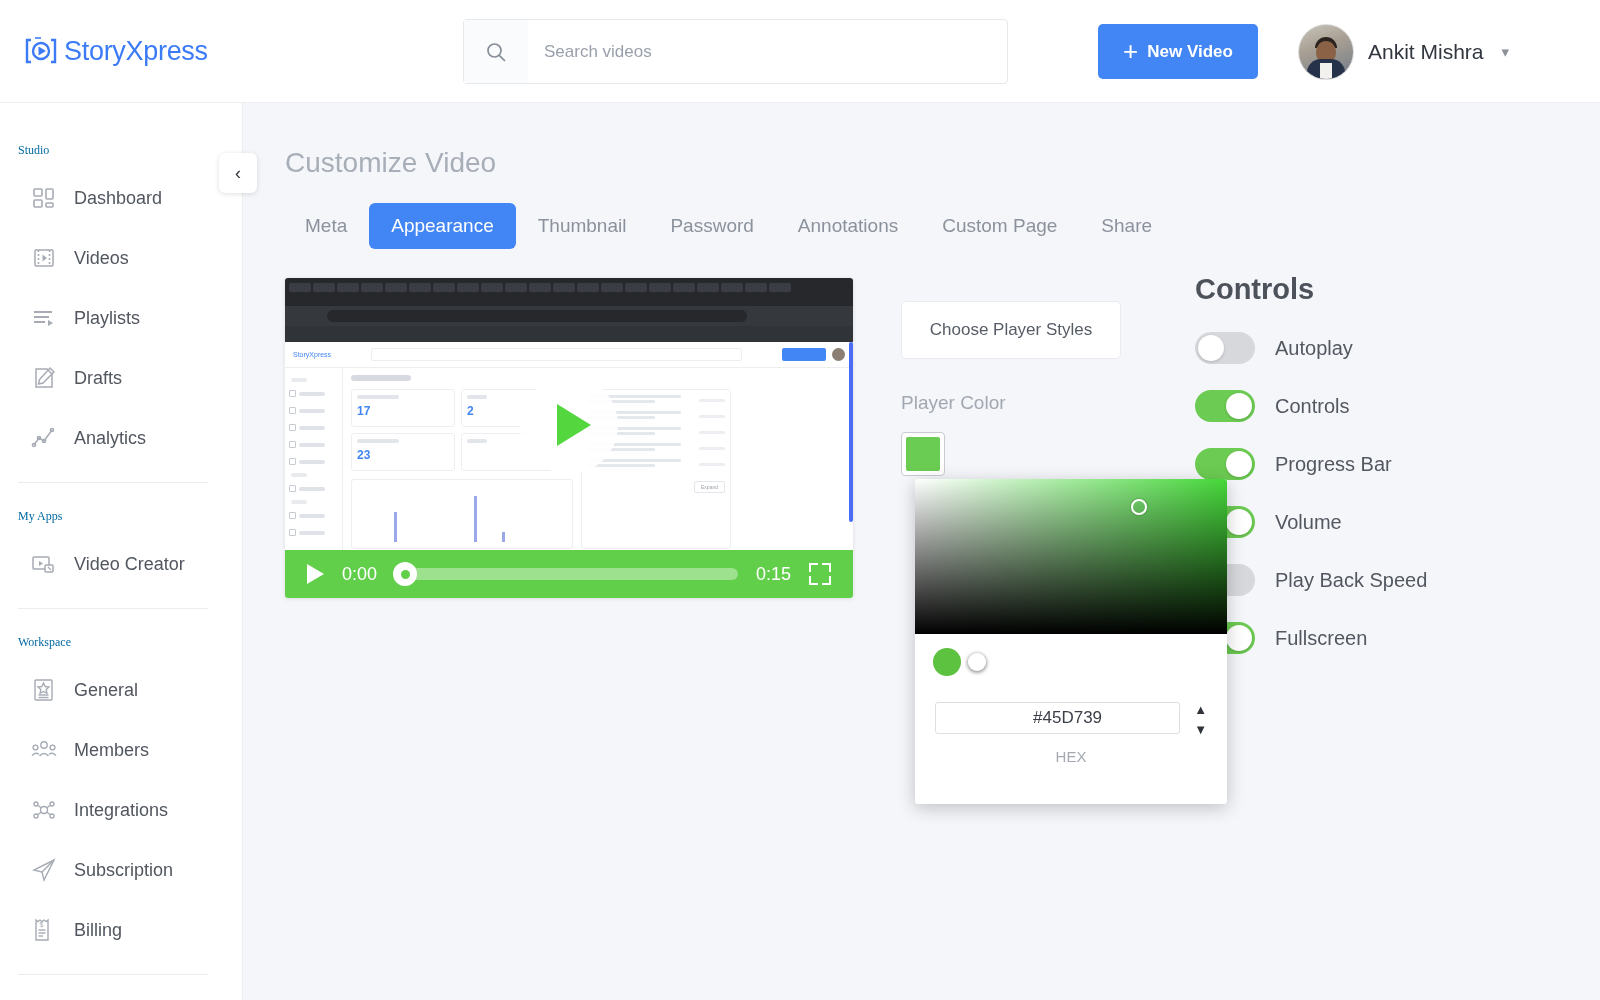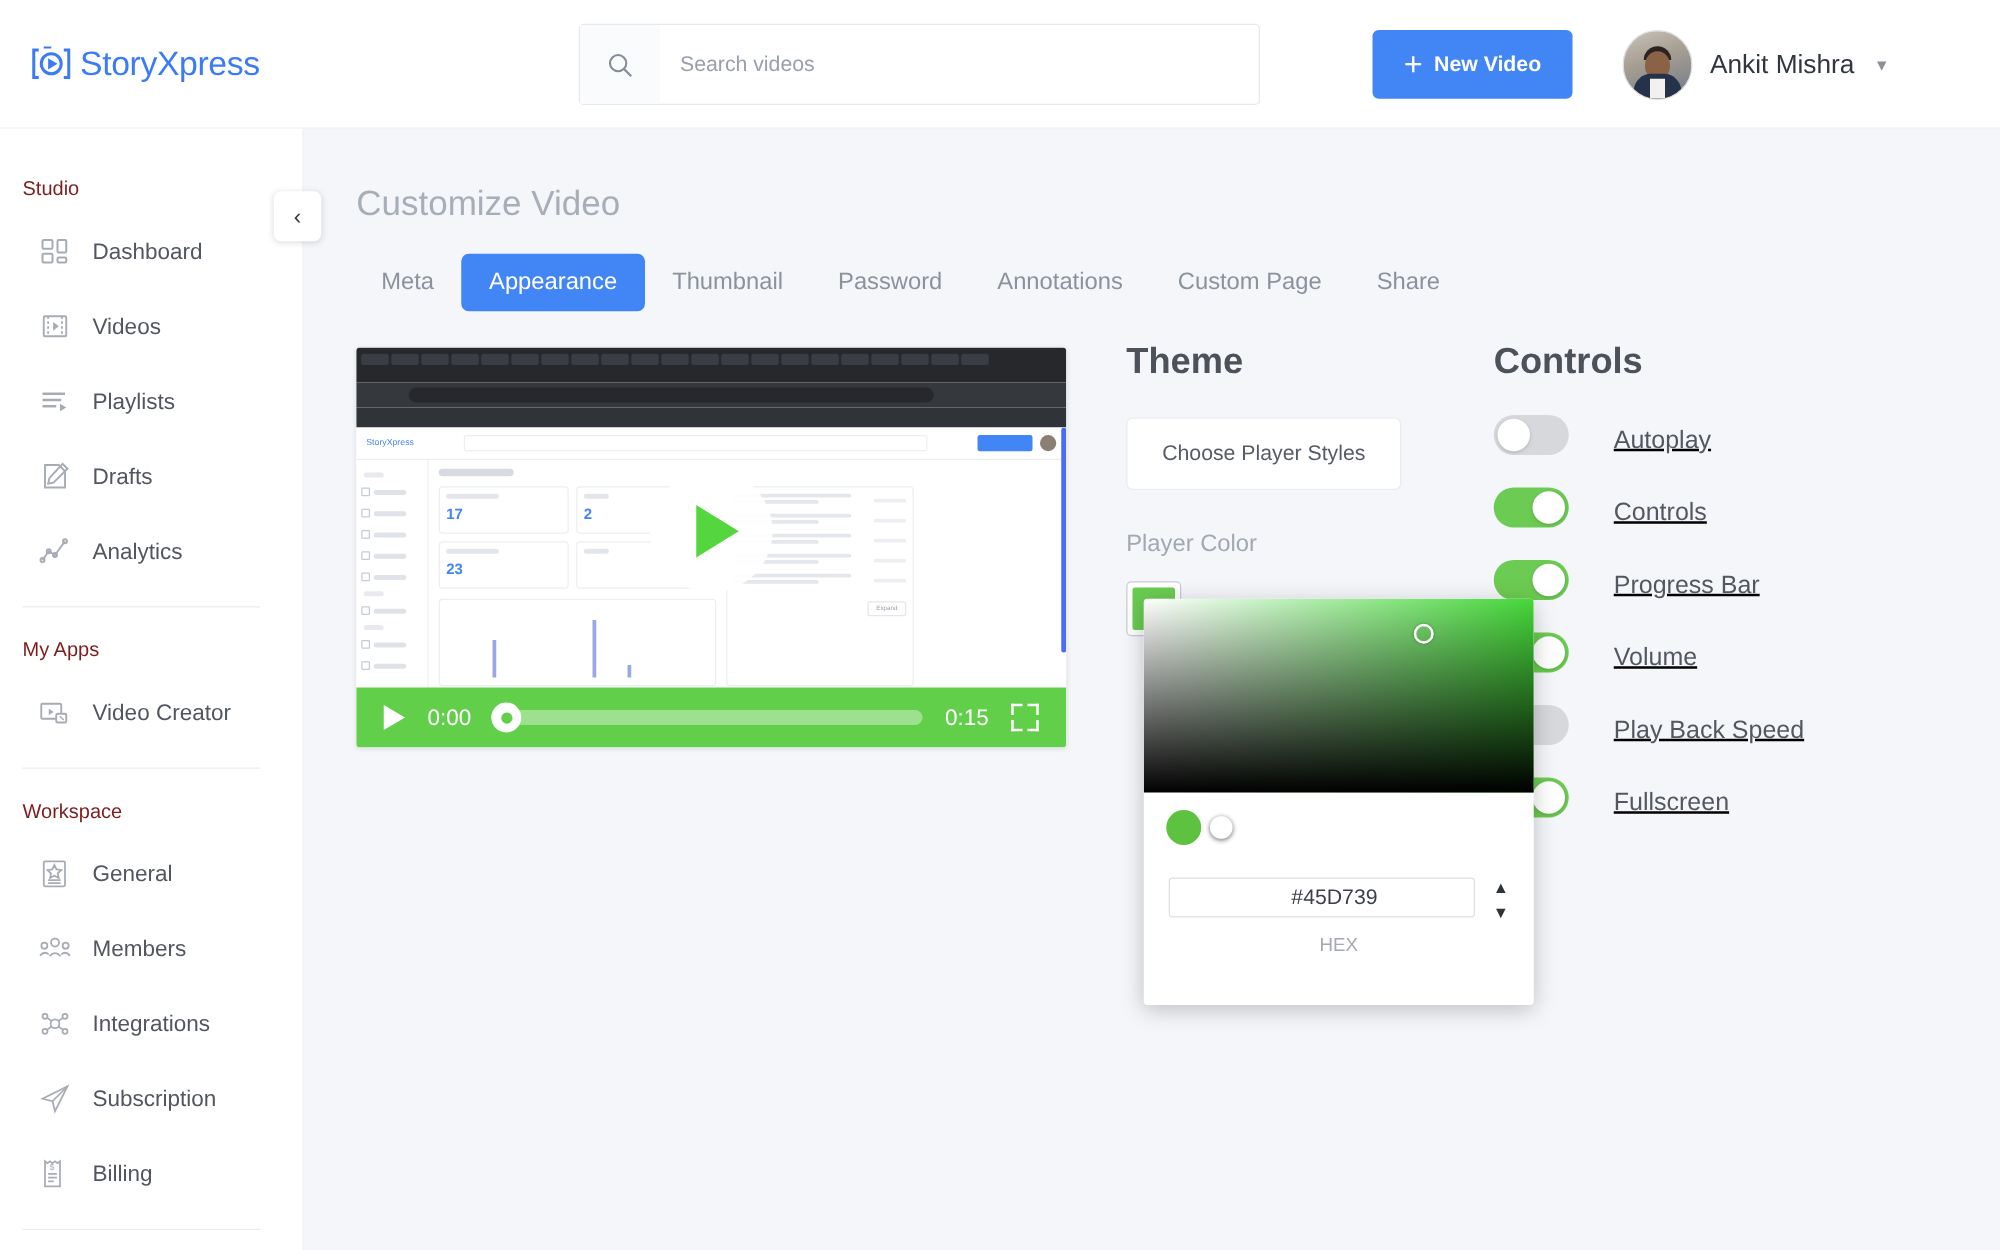--- a/index.html
+++ b/index.html
@@ -91,21 +91,21 @@
 
   
   .sidebar {
     position: absolute; left: 0; top: 103px;
     width: 243px; height: 897px;
     background: #ffffff;
     border-right: 1px solid #eceef2;
     padding-top: 40px;
   }
   .side-section-label {
-    font-size: 16px; color: #7f1d1d; margin-left: 18px; margin-bottom: 10px;
+    font-size: 12px; color: #0369a1; margin-left: 18px; margin-bottom: 10px; font-family: Liberation Serif, serif;
   }
   .side-item {
     display: flex; align-items: center; gap: 16px;
     height: 60px; padding-left: 30px; cursor: pointer;
   }
   .side-item .lbl { font-size: 18px; color: #51565f; }
   .side-icon { width: 28px; height: 28px; color: #a6abb4; flex: none; }
   .side-divider {
     width: 190px; height: 1px; background: #ececee;
     margin: 14px auto 26px 18px;
@@ -250,21 +250,21 @@
   .pc-label { margin-top: 33px; font-size: 19px; color: #a2a8b2; }
   .swatch-box {
     margin-top: 18px; width: 44px; height: 44px;
     background: #fff; border: 1px solid #c8ccd2; border-radius: 4px;
     padding: 4px; cursor: pointer;
   }
   .swatch-inner { width: 100%; height: 100%; border-radius: 2px; }
 
   
   .controls-col { position: absolute; left: 952px; top: 170px; }
-  .ctrl-row { display: flex; align-items: flex-end; gap: 36px; margin-top: 26px; text-decoration: underline; }
+  .ctrl-row { display: flex; align-items: center; gap: 20px; margin-top: 26px; }
   .ctrl-row:first-of-type { margin-top: 32px; }
   .toggle {
     width: 60px; height: 32px; border-radius: 16px;
     position: relative; cursor: pointer; flex: none;
   }
   .toggle.on  { background: #6ccb52; }
   .toggle.off { background: #d6d8dc; }
   .toggle .dot {
     position: absolute; top: 3px; width: 26px; height: 26px;
     border-radius: 50%; background: #fff;
@@ -719,21 +719,20 @@
       <span class="c-fs">
         <span class="a"></span>
           <span class="b"></span>
           <span class="c"></span>
           <span class="d"></span>
       </span>
     </div>
   </div>
 
   <div class="theme-col">
-    <div class="col-heading">Theme</div>
     <button class="choose-btn">Choose Player Styles</button>
     <div class="pc-label">Player Color</div>
     <div class="swatch-box">
       <div class="swatch-inner" id="swatch-inner" style="background: rgb(106, 204, 82);"></div>
     </div>
   </div>
 
   <div class="controls-col">
     <div class="col-heading">Controls</div>
 

